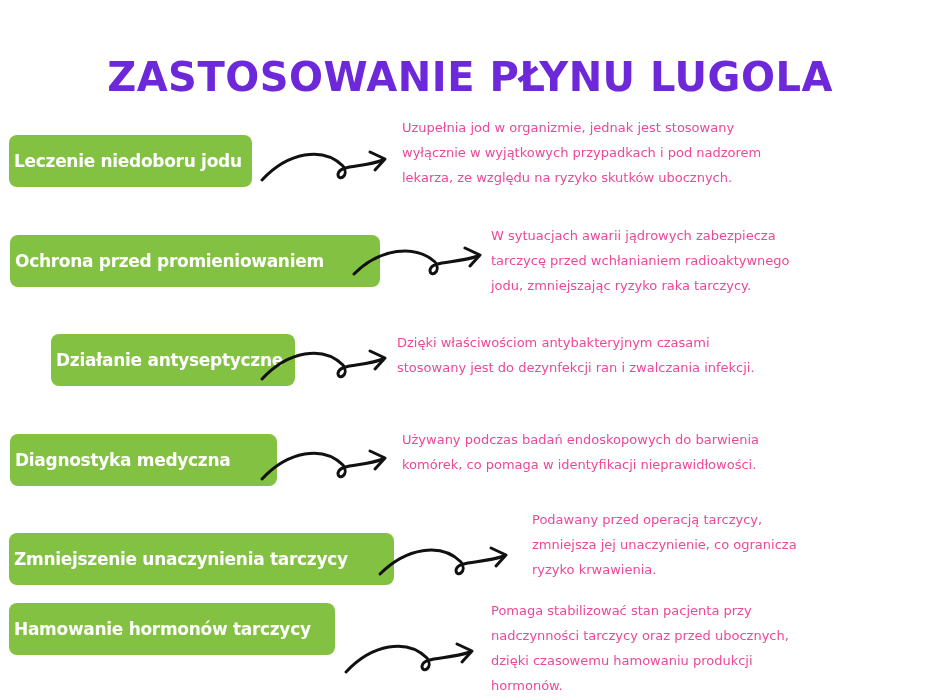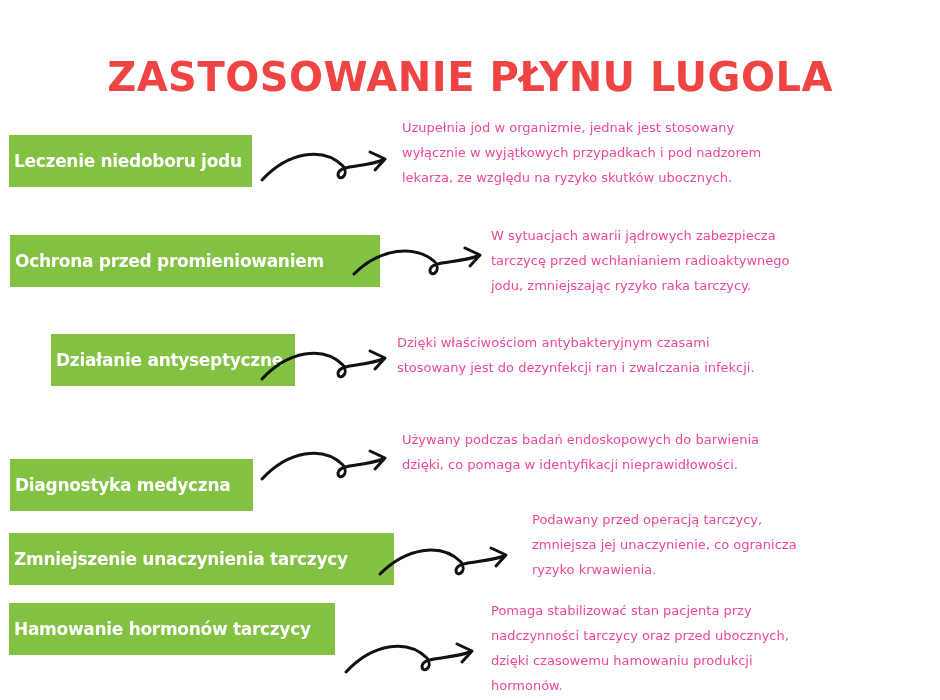--- a/index.html
+++ b/index.html
@@ -6,31 +6,31 @@
     body {
       width: 940px; height: 700px; overflow: hidden;
       background: #ffffff; position: relative;
       font-family: "DejaVu Sans", sans-serif;
     }
     .title {
       position: absolute; left: 0; top: 26px; width: 940px;
       text-align: center;
       font-family: "DejaVu Sans", sans-serif;
       font-weight: bold; font-size: 40px; letter-spacing: 0.5px;
-      color: #ef4444; line-height: 48px;
+      color: #6d28d9; line-height: 48px;
     }
     .box {
       position: absolute;
       background: #83c142;
       color: #ffffff;
       font-family: "DejaVu Sans", sans-serif;
       font-weight: bold; font-size: 17px;
       display: flex; align-items: center;
       padding-left: 5px; box-sizing: border-box;
-      height: 52px; white-space: nowrap; letter-spacing: -0.3px;
+      height: 52px; white-space: nowrap; letter-spacing: -0.3px; border-radius: 8px;
     }
     .arrow { position: absolute; width: 140px; height: 60px; }
     .desc {
       position: absolute;
       font-family: "DejaVu Sans", sans-serif;
       font-size: 13px; line-height: 25px; color: #ec4899;
       white-space: pre-line;
     }
   </style>
 </head>
@@ -57,27 +57,27 @@
 jodu, zmniejszając ryzyko raka tarczycy.</div>
 
 <div class="box" style="left:9px; top:334px; width:244px;margin-left:42px;">Działanie antyseptyczne</div>
 <svg class="arrow" style="left:258px; top:337px;" viewBox="0 0 140 60">
   <path d="M4 42 C 30 14, 65 8, 85 28 C 92 38, 80 44, 80 36 C 82 26, 105 30, 125 22" fill="none" stroke="#111" stroke-width="3" stroke-linecap="round"></path>
   <path d="M112 14 L 127 21 L 117 32" fill="none" stroke="#111" stroke-width="3" stroke-linecap="round" stroke-linejoin="round"></path>
 </svg>
 <div class="desc" style="left:397px; top:330px;">Dzięki właściwościom antybakteryjnym czasami
 stosowany jest do dezynfekcji ran i zwalczania infekcji.</div>
 
-<div class="box" style="left:10px; top:459px; width:243px;">Diagnostyka medyczna</div>
+<div class="box" style="left:10px; top:434px; width:267px;">Diagnostyka medyczna</div>
 <svg class="arrow" style="left:258px; top:437px;" viewBox="0 0 140 60">
   <path d="M4 42 C 30 14, 65 8, 85 28 C 92 38, 80 44, 80 36 C 82 26, 105 30, 125 22" fill="none" stroke="#111" stroke-width="3" stroke-linecap="round"></path>
   <path d="M112 14 L 127 21 L 117 32" fill="none" stroke="#111" stroke-width="3" stroke-linecap="round" stroke-linejoin="round"></path>
 </svg>
 <div class="desc" style="left:402px; top:427px;">Używany podczas badań endoskopowych do barwienia
-dzięki, co pomaga w identyfikacji nieprawidłowości.</div>
+komórek, co pomaga w identyfikacji nieprawidłowości.</div>
 
 <div class="box" style="left:9px; top:533px; width:385px;">Zmniejszenie unaczynienia tarczycy</div>
 <svg class="arrow" style="left:376px; top:536px;" viewBox="0 0 140 60">
   <path d="M4 38 C 30 12, 65 6, 85 26 C 92 36, 80 42, 80 34 C 82 24, 105 28, 128 20" fill="none" stroke="#111" stroke-width="3" stroke-linecap="round"></path>
   <path d="M115 12 L 130 19 L 120 30" fill="none" stroke="#111" stroke-width="3" stroke-linecap="round" stroke-linejoin="round"></path>
 </svg>
 <div class="desc" style="left:532px; top:507px;">Podawany przed operacją tarczycy,
 zmniejsza jej unaczynienie, co ogranicza
 ryzyko krwawienia.</div>
 

